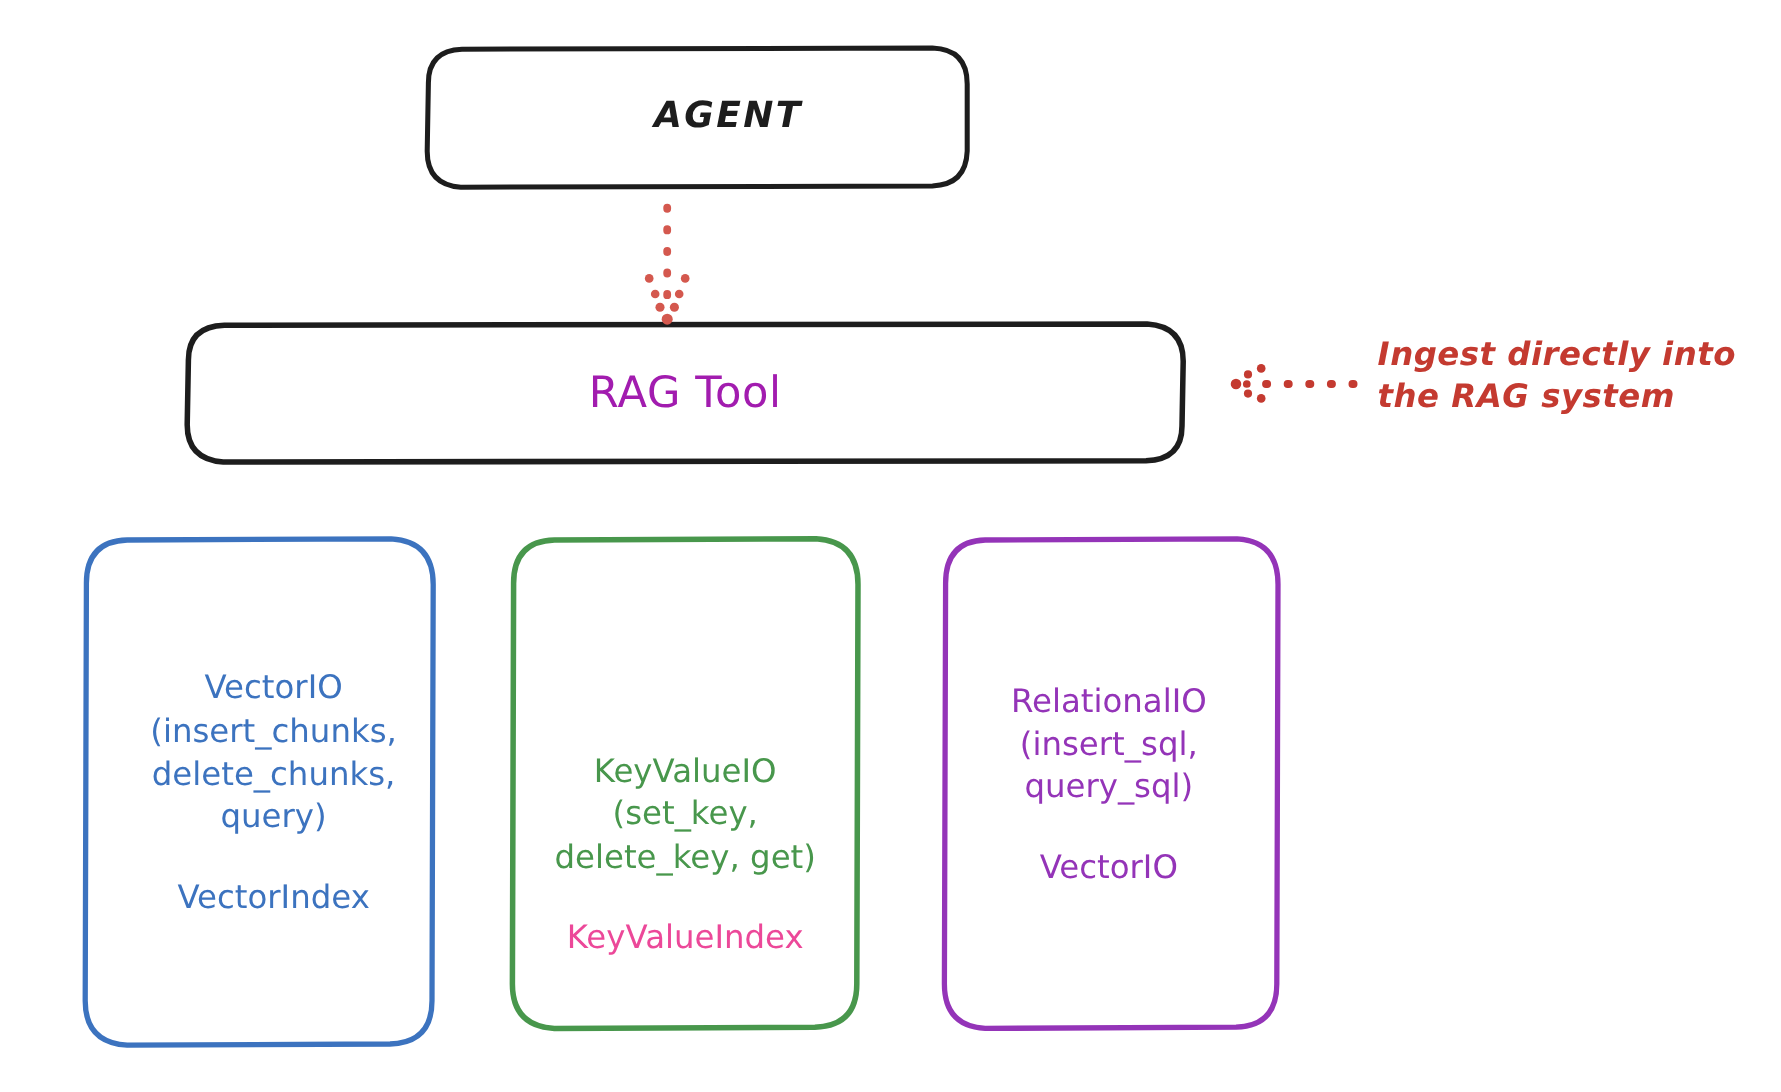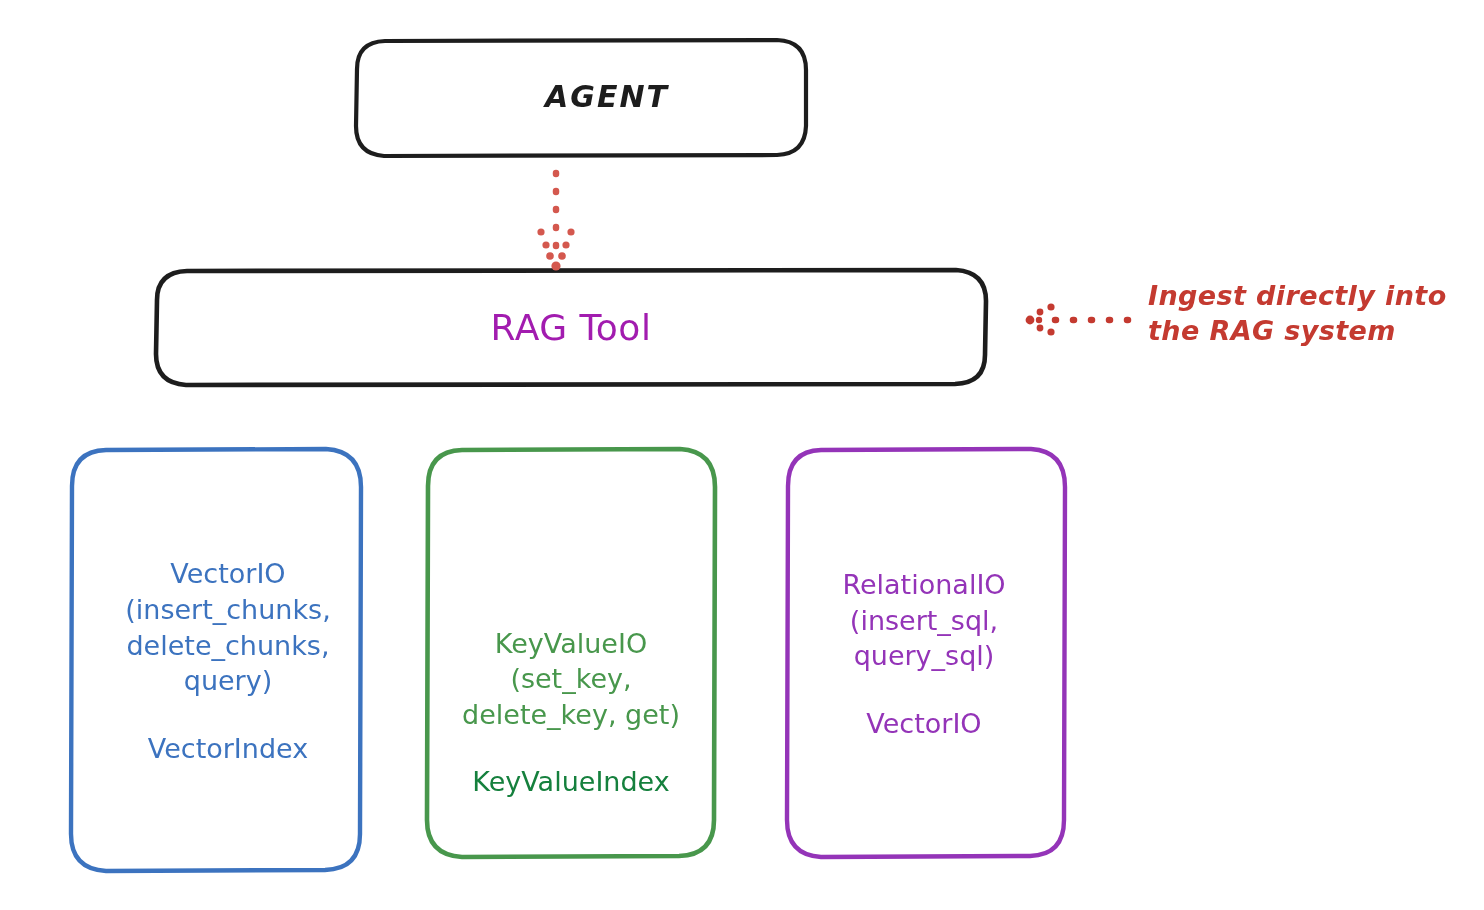--- a/index.html
+++ b/index.html
@@ -98,21 +98,21 @@
   #keyvalueio-node .node-label { color: #48974c; }
   #relationalio-node .node-label { color: #9434b8; }
 
   .leaf .node-sub {
     margin-top: 34px;
     font-family: "DejaVu Sans", sans-serif;
     font-size: 27px;
     font-weight: 500;
   }
   #vectorio-node .node-sub { color: #3c73bf; }
-  #keyvalueio-node .node-sub { color: #15803d; }
+  #keyvalueio-node .node-sub { color: #ec4899; }
   #relationalio-node .node-sub { color: #9434b8; }
 
   
   #ingest-annotation {
     position: absolute;
     left: 1148px;
     top: 278px;
     width: 320px;
     text-align: left;
     font-family: "DejaVu Sans", sans-serif;

